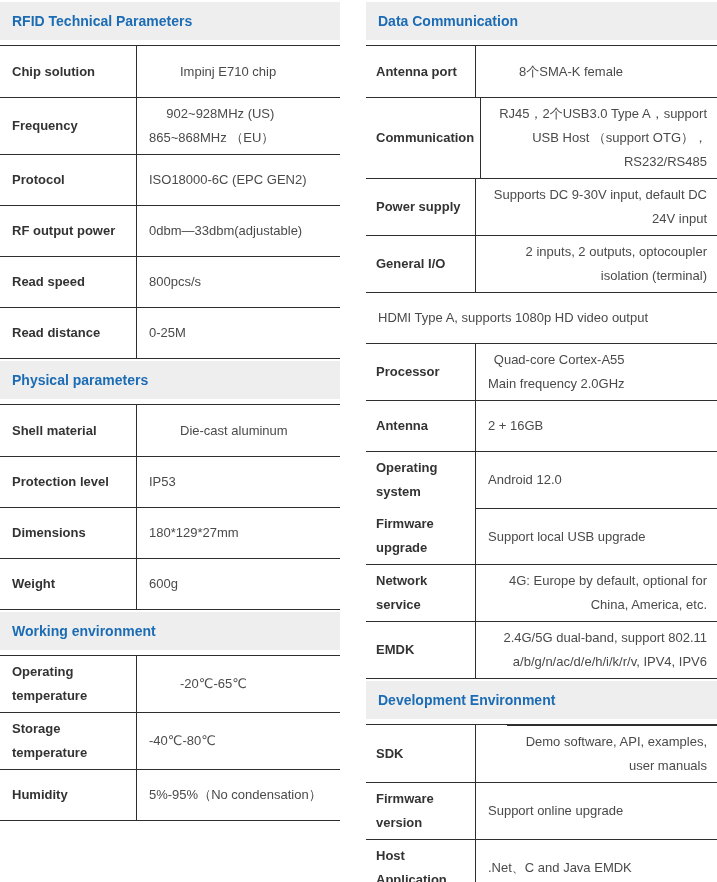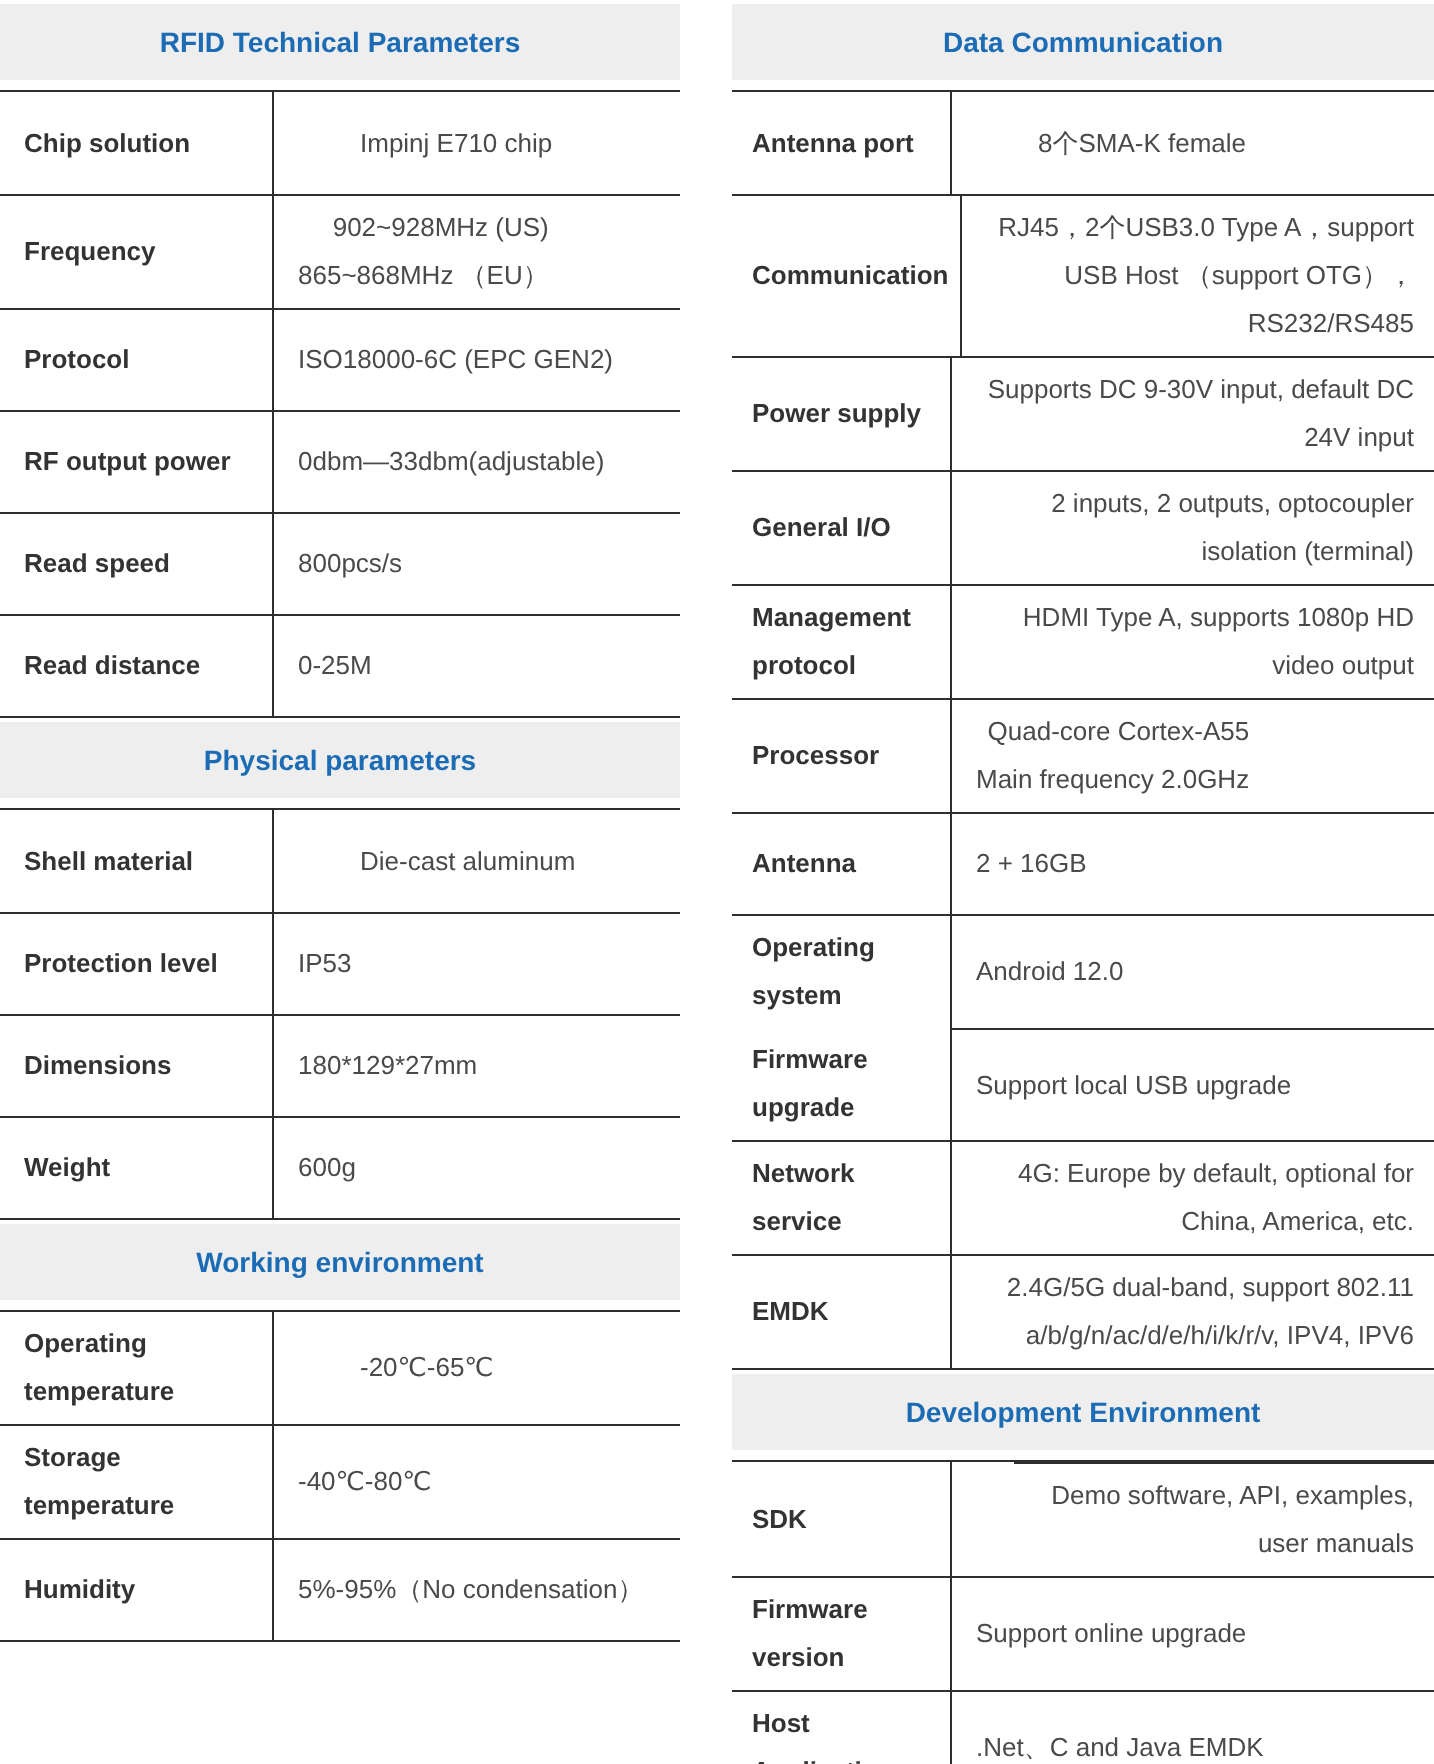--- a/index.html
+++ b/index.html
@@ -16,21 +16,20 @@
   .col{display:flex;flex-direction:column;}
   .col-left{width:340px;}
   .col-right{width:351px;}
   .section-title{
     background:var(--hdr-bg);
     color:var(--accent);
     font-size:14px;
     font-weight:bold;
     padding:11px 12px;
     margin:2px 0 5px 0;
-    text-align:center;
   }
   .rows{
     border-top:1px solid var(--border);
     border-bottom:1px solid var(--border);
   }
   .row{
     display:flex;
     align-items:stretch;
     border-top:1px solid var(--border);
     min-height:51px;
@@ -153,21 +152,20 @@
         </div>
         <div class="row">
           <div class="cell-label">Power supply</div>
           <div class="cell-value">Supports DC 9-30V input, default DC 24V input</div>
         </div>
         <div class="row">
           <div class="cell-label">General I/O</div>
           <div class="cell-value">2 inputs, 2 outputs, optocoupler isolation (terminal)</div>
         </div>
         <div class="row">
-          <div class="cell-label">Management protocol</div>
           <div class="cell-value">HDMI Type A, supports 1080p HD video output</div>
         </div>
         <div class="row">
           <div class="cell-label">Processor</div>
           <div class="cell-value">Quad-core Cortex-A55
 Main frequency 2.0GHz</div>
         </div>
         <div class="row">
           <div class="cell-label">Antenna</div>
           <div class="cell-value">2 + 16GB</div>

